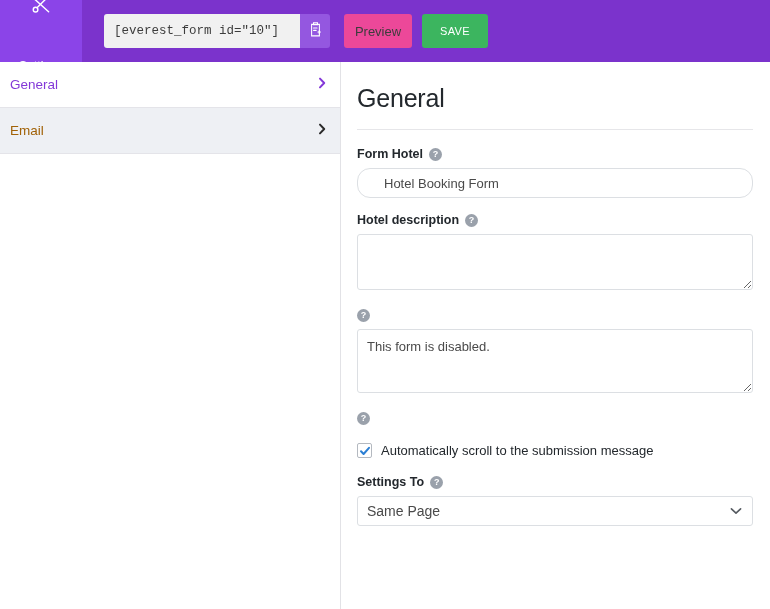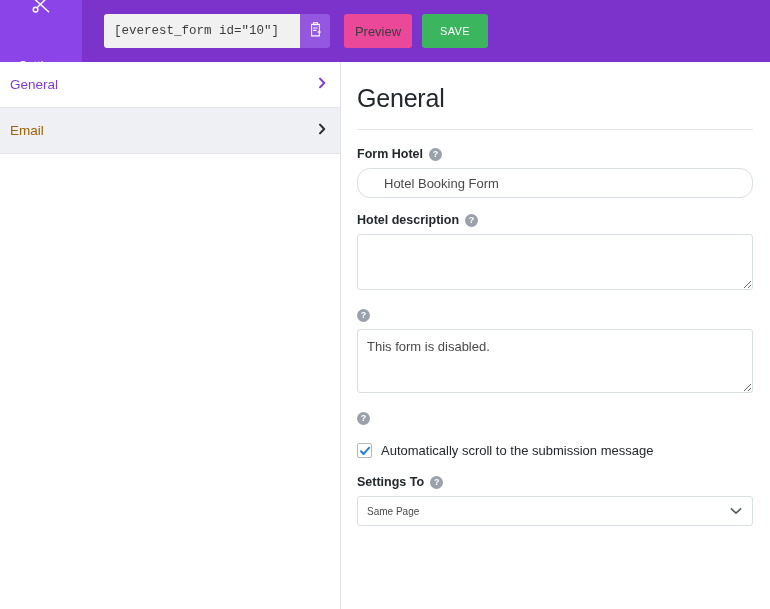--- a/index.html
+++ b/index.html
@@ -257,21 +257,21 @@
     font-size: 13px;
     color: #23282d;
   }
   .select-wrap { position: relative; }
   .select-input {
     width: 100%;
     height: 30px;
     border: 1px solid #dcdfe3;
     border-radius: 3px;
     background: #ffffff;
-    font-size: 10px;
+    font-size: 14px;
     color: #4a4a4a;
     padding: 0 28px 0 9px;
     box-sizing: border-box;
     outline: none;
     appearance: none;
     -webkit-appearance: none;
     cursor: pointer;
     font-family: "Liberation Sans", sans-serif;
     line-height: 28px;
   }

